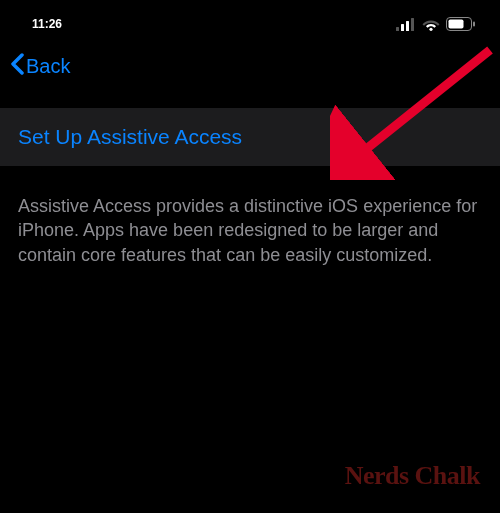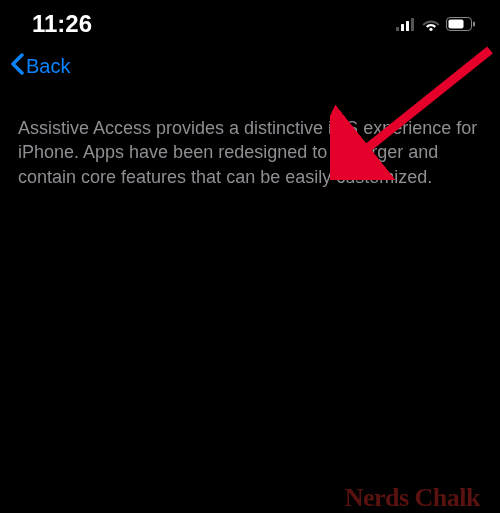--- a/index.html
+++ b/index.html
@@ -17,21 +17,21 @@
       overflow: hidden;
     }
     .status-bar {
       display: flex;
       justify-content: space-between;
       align-items: center;
       padding: 12px 24px 8px 32px;
       height: 44px;
     }
     .status-time {
-      font-size: 24px;
+      font-size: 12px;
       font-weight: 600;
       color: #fff;
     }
     .status-icons {
       display: flex;
       align-items: center;
       gap: 6px;
     }
     .nav-bar {
       display: flex;
@@ -72,37 +72,38 @@
     .action-label {
       color: #0a84ff;
       font-size: 21px;
       font-weight: 400;
     }
     .description {
       padding: 8px 18px 0 18px;
       color: #8e8e93;
       font-size: 18px;
       line-height: 1.35;
+      margin-top: 20px;
     }
     .description p {
       margin-bottom: 22px;
     }
     .learn-more {
       color: #0a84ff;
       cursor: pointer;
     }
     .arrow-annotation {
       position: absolute;
       top: 40px;
       left: 330px;
       pointer-events: none;
     }
     .watermark {
       position: absolute;
-      bottom: 0;
+      bottom: 22px;
       right: 20px;
       font-family: Georgia, "Times New Roman", serif;
       font-weight: 700;
       font-size: 26px;
       color: #5a1210;
       letter-spacing: -0.5px;
     }
   </style>
 </head>
 <body>
@@ -134,20 +135,23 @@
     <span class="back-chevron">
       <svg width="14" height="22" viewBox="0 0 14 22">
         <path d="M12 2 L3 11 L12 20" stroke="#0a84ff" stroke-width="3.5" fill="none" stroke-linecap="round" stroke-linejoin="round"></path>
       </svg>
     </span>
     <span class="back-label">Back</span>
   </div>
 </div>
 
 <div class="content">
+  <div class="action-row">
+    <span class="action-label">Set Up Assistive Access</span>
+  </div>
   <div class="description">
     <p>Assistive Access provides a distinctive iOS experience for iPhone. Apps have been redesigned to be larger and contain core features that can be easily customized.</p>
   </div>
 </div>
 
 <svg class="arrow-annotation" width="170" height="140" viewBox="0 0 170 140">
   <defs>
     <marker id="arrowhead" markerWidth="12" markerHeight="12" refX="2" refY="6" orient="auto">
       <polygon points="0 0, 12 6, 0 12" fill="#e4002b"></polygon>
     </marker>

